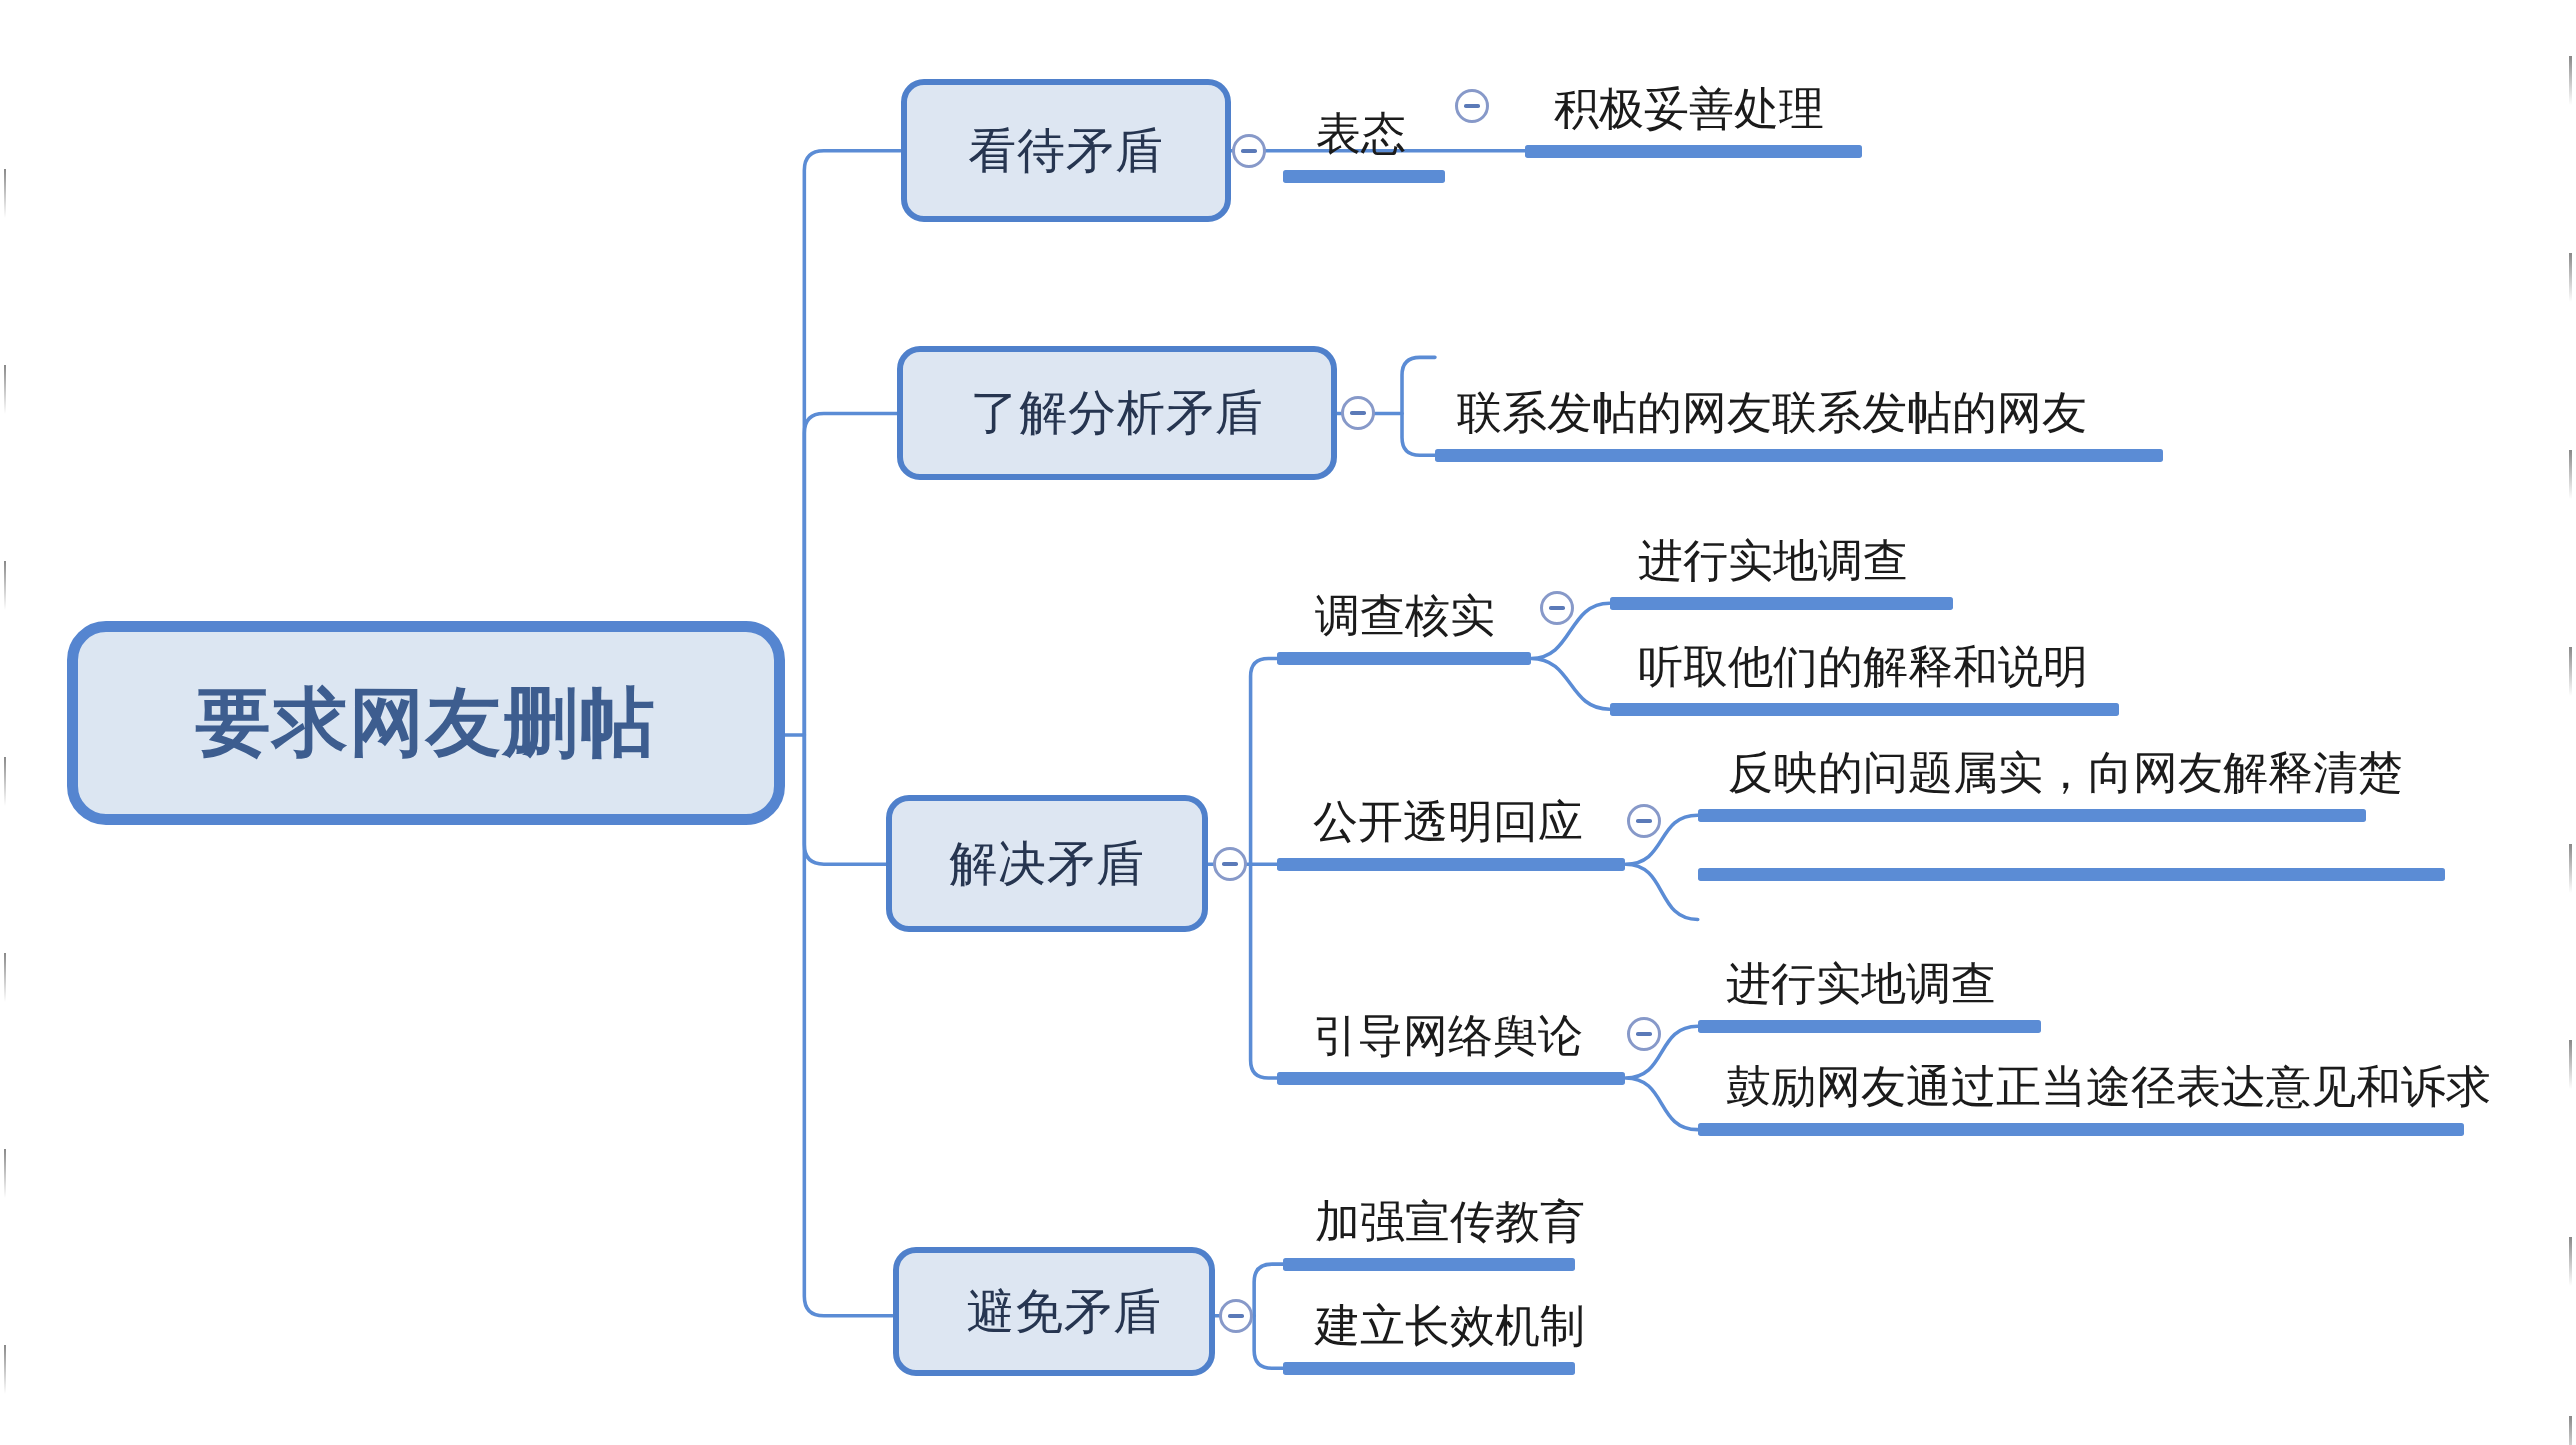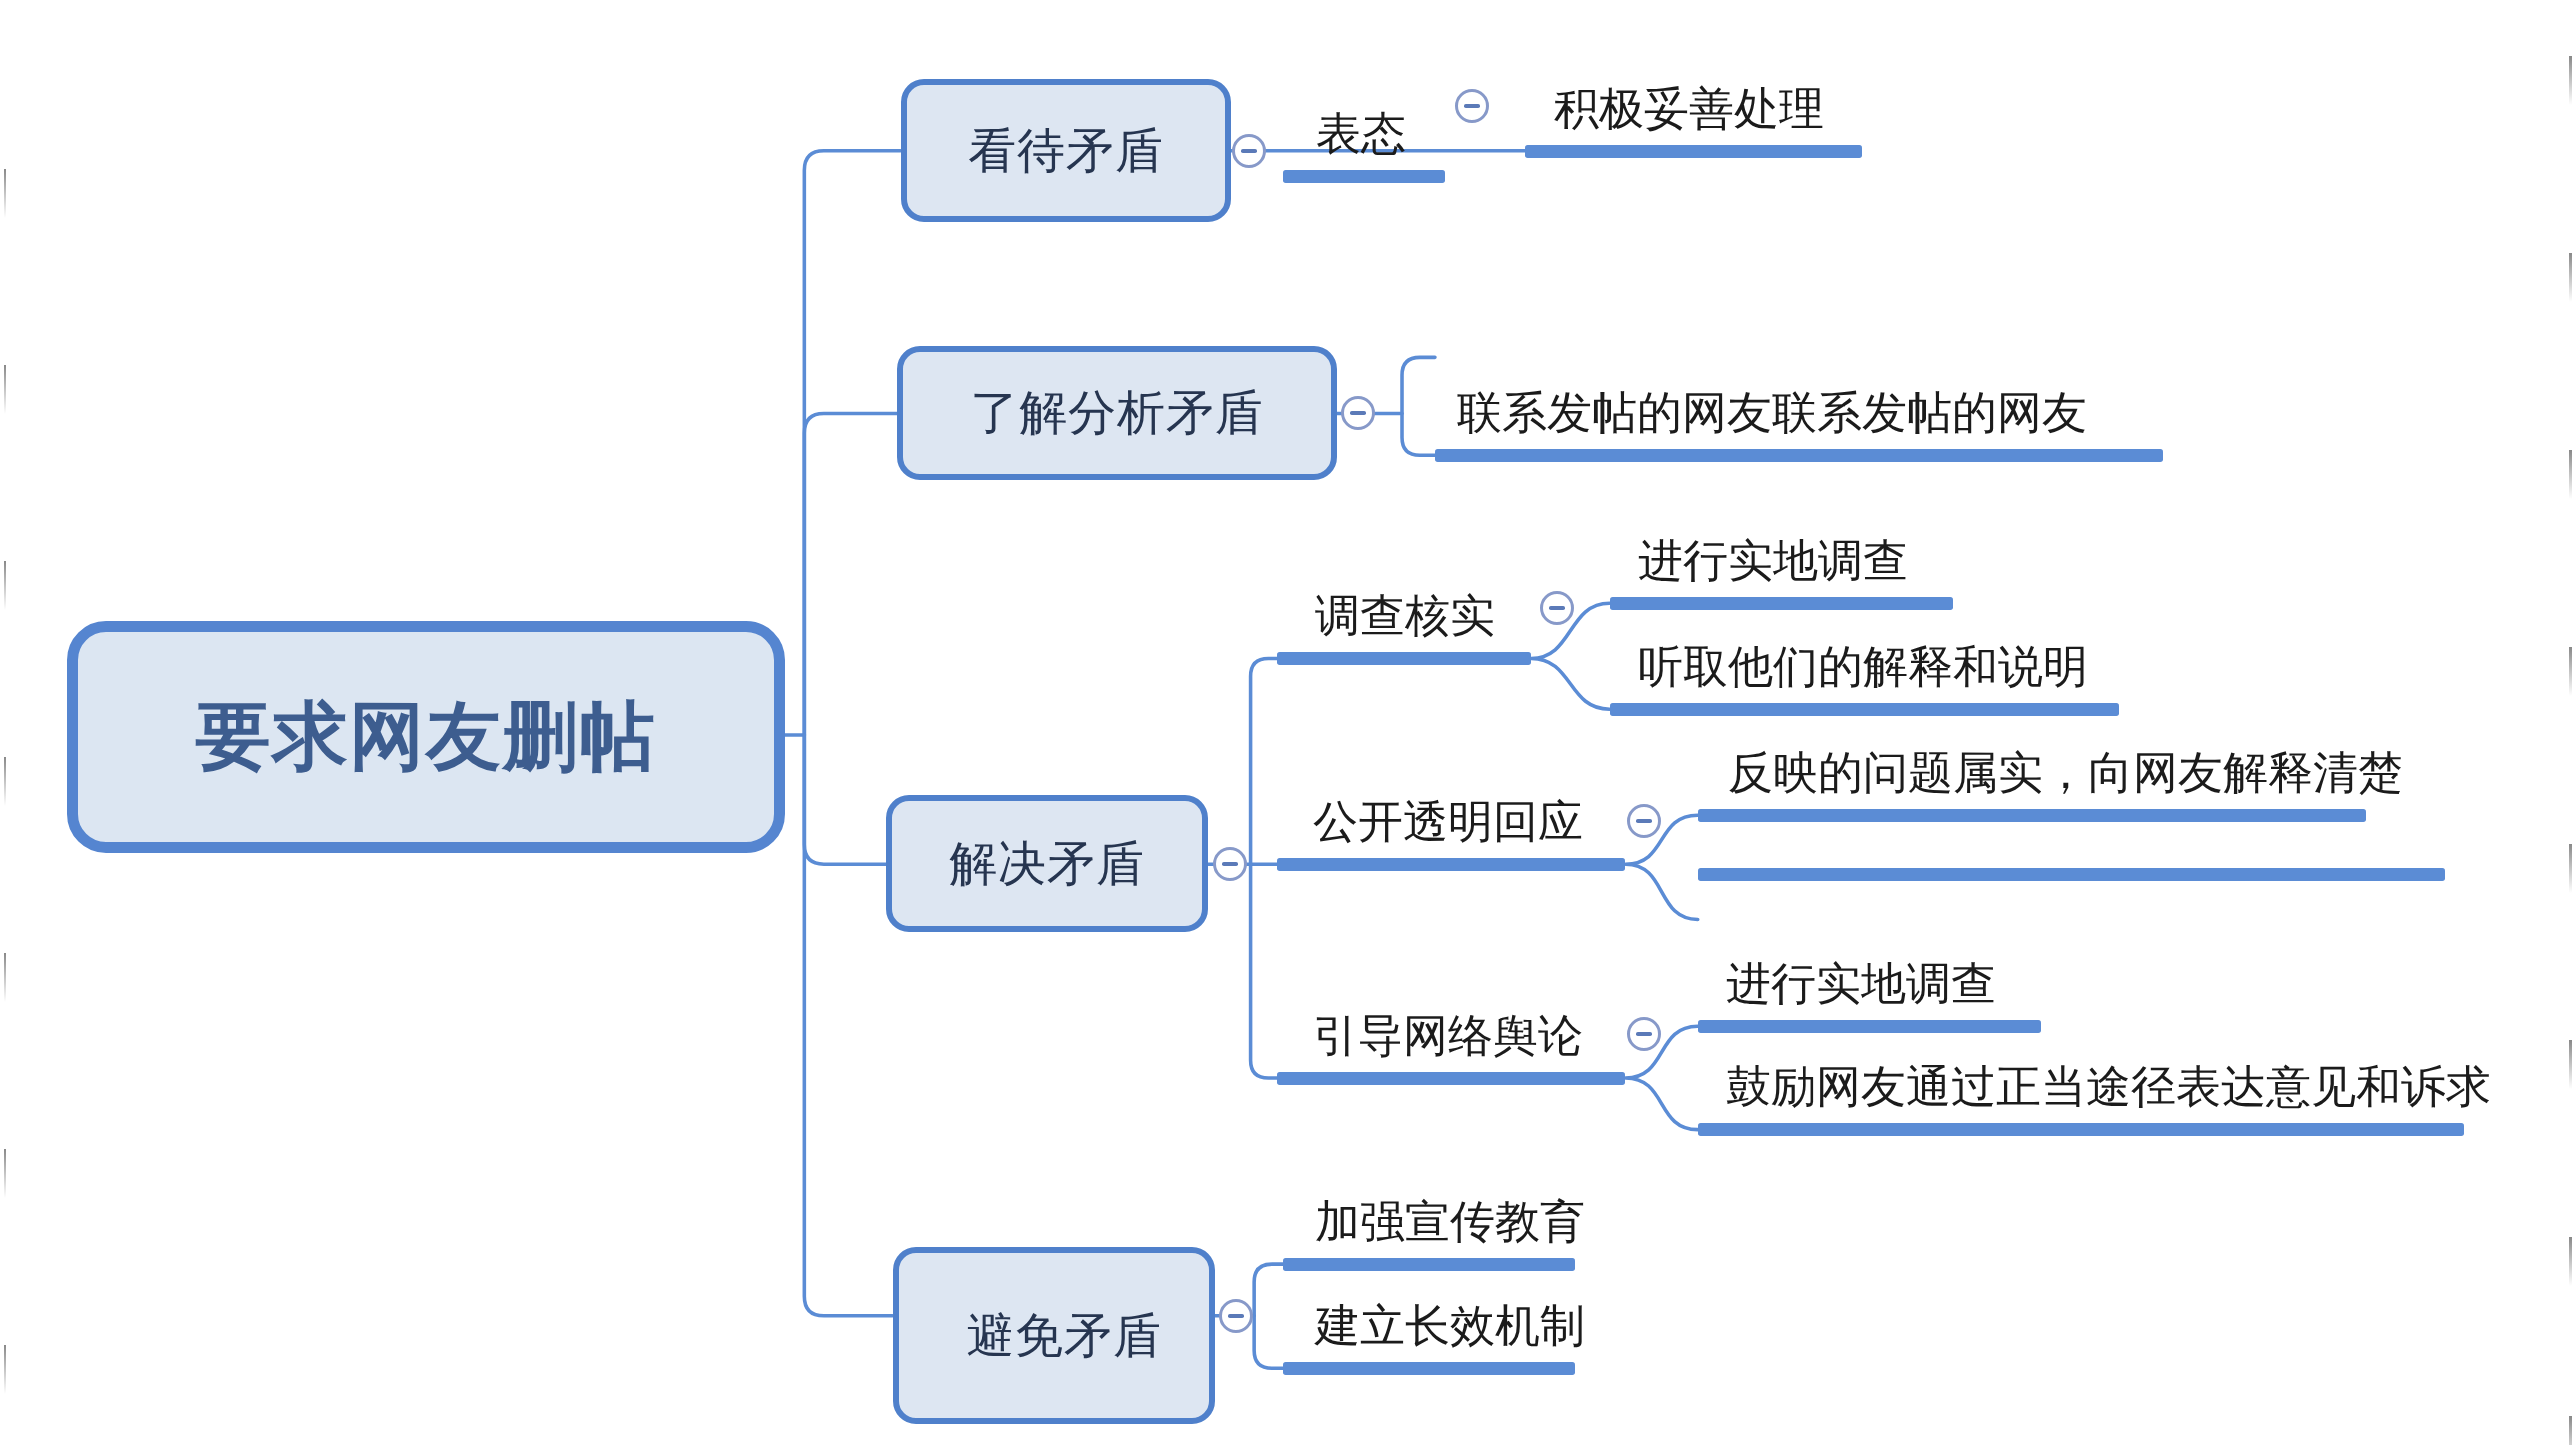--- a/index.html
+++ b/index.html
@@ -7,38 +7,38 @@
     width:2576px;height:1446px;position:relative;overflow:hidden;
     background:#ffffff;
     font-family:"DejaVu Sans","Liberation Sans",sans-serif;
   }
   #canvas{position:absolute;left:0;top:0;width:2576px;height:1446px;}
   svg.connectors{position:absolute;left:0;top:0;width:2576px;height:1446px;pointer-events:none;}
   svg.connectors path{fill:none;stroke:#5b8cd5;stroke-width:4;stroke-linecap:round;}
 
   
   .root-box{
-    position:absolute;left:67px;top:621px;width:718px;height:232px;
+    position:absolute;left:67px;top:621px;width:718px;height:204px;
     background:#dce6f2;border:11.6px solid #5585d0;border-radius:39px;
     box-sizing:border-box;display:flex;align-items:center;justify-content:center;
   }
   .root-box span{
     font-size:75px;font-weight:bold;color:#3d5d8f;letter-spacing:1.8px;white-space:nowrap;
   }
 
   
   .branch-box{
     position:absolute;background:#dde6f2;border:6.2px solid #4f80cb;border-radius:23px;
     box-sizing:border-box;display:flex;align-items:center;justify-content:center;
   }
   .branch-box span{font-size:48px;color:#263550;white-space:nowrap;letter-spacing:0.9px;}
   .b1{left:901px;top:79px;width:330px;height:143px;}
   .b2{left:897px;top:346px;width:440px;height:134px;}
   .b3{left:886px;top:795px;width:322px;height:137px;}
-  .b4{left:893px;top:1247px;width:322px;height:177px;padding-left:20px;}
+  .b4{left:893px;top:1247px;width:322px;height:129px;padding-left:20px;}
 
   
   .leaf{position:absolute;}
   .leaf-text{
     font-size:45px;line-height:45px;height:45px;color:#1b1b1b;white-space:nowrap;
   }
   .leaf-bar{height:12.5px;margin-top:14.3px;background:#5b8cd5;border-radius:2.7px;}
 
   
   .collapse-btn{

